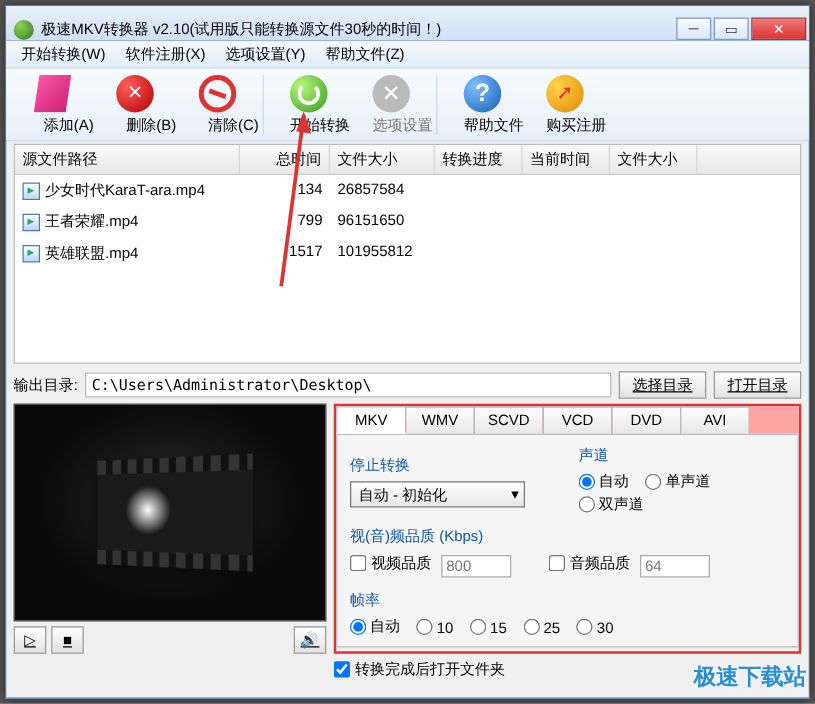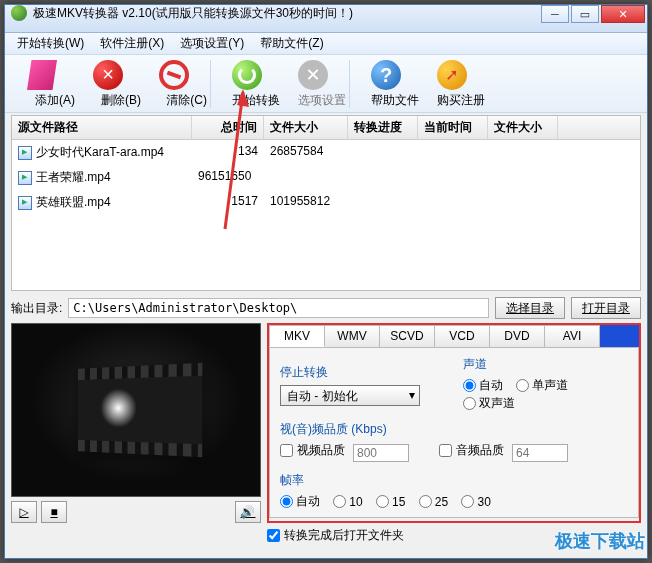--- a/index.html
+++ b/index.html
@@ -1,18 +1,18 @@
 <!DOCTYPE html>
 <html><head>
 <meta charset="utf-8">
 <style>
 * { box-sizing: border-box; margin: 0; padding: 0; font-family: "Microsoft YaHei", SimSun, sans-serif; font-size: 12px; }
 body { background: #555; display: flex; justify-content: center; align-items: center; height: 563px; width: 652px; }
 .window { width: 644px; height: 555px; background: #f0f0f0; border: 1px solid #4a7bb0; box-shadow: 0 0 8px rgba(0,0,0,0.5); }
-.titlebar { height: 28px; background: linear-gradient(#e8f0fb, #cfe0f5); display: flex; align-items: flex-start; padding: 0 2px 0 6px; border-bottom: 1px solid #9ab5d6; }
+.titlebar { height: 28px; background: linear-gradient(#e8f0fb, #cfe0f5); display: flex; align-items: flex-end; padding: 0 2px 0 6px; border-bottom: 1px solid #9ab5d6; }
 .titlebar .app-icon { width: 16px; height: 16px; border-radius: 50%; background: radial-gradient(circle at 30% 30%, #8fd14f, #2a7a2a); margin-right: 6px; }
 .titlebar .title { flex: 1; color: #000; font-size: 12px; }
 .tbtn { width: 28px; height: 18px; margin-left: 2px; border: 1px solid #7a9cc6; background: linear-gradient(#f7fbff,#d9e8fa); display: inline-flex; align-items: center; justify-content: center; font-size: 11px; color: #333; }
 .tbtn.close { width: 44px; background: linear-gradient(#f07a7a,#d33); color: #fff; border-color: #a33; }
 .menubar { height: 22px; background: linear-gradient(#f5f9ff,#e2edfa); display: flex; padding: 0 4px; border-bottom: 1px solid #c9d9ec; }
 .menu-item { padding: 2px 8px; color: #000; }
 .toolbar { height: 58px; background: linear-gradient(#f7fbff,#e7eff9); display: flex; align-items: center; border-bottom: 1px solid #c9d9ec; position: relative; padding-left:4px;}
 .tool { width: 66px; text-align: right; }
 .tool .ic { width: 30px; height: 30px; margin: 2px auto 2px; }
 .tool .lbl { font-size: 12px; color: #000; }
@@ -27,21 +27,21 @@
 .ic.stop { border-radius:50%; background:#bbb; position:relative;}
 .ic.stop::after{content:"✕"; position:absolute; inset:0; color:#fff; font-size:18px; line-height:30px; text-align:center;}
 .ic.help { border-radius:50%; background: radial-gradient(circle at 30% 30%,#7ac0ff,#1a5fb0); position:relative;}
 .ic.help::after{content:"?"; position:absolute; inset:0; color:#fff; font-size:20px; font-weight:bold; line-height:30px; text-align:center;}
 .ic.buy { border-radius:50%; background: radial-gradient(circle at 30% 30%,#ffd24a,#e08a00); position:relative;}
 .ic.buy::after{content:"➚"; position:absolute; inset:0; color:#d33; font-size:16px; line-height:30px; text-align:center;}
 .sep { width:1px; height:48px; background:#c9d9ec; margin:0 3px;}
 .red-arrow { position:absolute; left:218px; top:36px; width:2px; height:140px; pointer-events:none; z-index:5;}
 .red-arrow svg{ position:absolute; left:-10px; top:-2px;}
 .listview { height: 176px; background:#fff; border:1px solid #bdbdbd; margin:2px 6px 0 6px; overflow:hidden; }
-.lv-header { display:flex; background:linear-gradient(#fafafa,#e8e8e8); border-bottom:1px solid #ccc;font-weight:bold; }
+.lv-header { display:flex; background:linear-gradient(#fafafa,#e8e8e8); border-bottom:1px solid #ccc; }
 .lv-col { padding:3px 6px; border-right:1px solid #d6d6d6; font-size:12px; color:#000; overflow:hidden; white-space:nowrap;}
 .c-path{width:180px;} .c-time{width:72px;text-align:right;} .c-size{width:84px;} .c-prog{width:70px;} .c-cur{width:70px;} .c-fsize{width:70px;}
 .lv-row { display:flex; padding:1px 0; }
 .lv-row .lv-col{ border:none; }
 .lv-row .c-path{ display:flex; align-items:center; gap:4px;}
 .file-ic { width:14px; height:14px; background:linear-gradient(#fff,#bcd8ff); border:1px solid #4a7bb0; position:relative; flex-shrink:0;}
 .file-ic::after{content:"▶"; position:absolute; font-size:7px; color:#2a6; left:3px; top:1px;}
 .out-row { margin:6px 6px 0 6px; display:flex; align-items:center; gap:6px;}
 .out-row .lbl { }
 .out-row .path { flex:1; border:1px solid #bbb; background:#fff; padding:2px 4px; font-family: "SimSun", monospace; height:20px;}
@@ -49,21 +49,21 @@
 .lower { display:flex; margin:4px 6px 0 6px; gap:6px; position: relative; }
 .preview { width:250px; height:174px; background:#000 radial-gradient(ellipse at 50% 45%, #2a2a2a 0%, #0a0a0a 60%); border:1px solid #555; position:relative; display:flex; align-items:center; justify-content:center;}
 .film { width:130px; height:88px; background:#1a1a1a; border-top:12px solid #333; border-bottom:12px solid #333; position:relative; transform: perspective(300px) rotateY(-18deg); box-shadow:0 6px 14px #0008;}
 .film::before,.film::after{ content:""; position:absolute; left:0; right:0; height:12px; background:repeating-linear-gradient(90deg,#333 0 8px,#111 8px 14px);}
 .film::before{top:-12px;} .film::after{bottom:-12px;}
 .film .shine{ position:absolute; left:20%; top:15%; width:40px; height:40px; background:radial-gradient(circle,#fff,#fff0 70%); border-radius:50%;}
 .pv-controls { display:flex; gap:4px; margin-top:4px;}
 .pv-controls .btn{ width:26px; padding:0; text-align:center;}
 .pv-controls .spacer{flex:1;}
 .settings { flex:1; border:2px solid #d33; background:#f0f0f0; }
-.tabs { display:flex; background:#1d4ed8; }
+.tabs { display:flex; background:#fca5a5; }
 .tab { padding:3px 0; width:56px; text-align:center; border:1px solid #bbb; border-bottom:none; background:linear-gradient(#fefefe,#e8e8e8); margin-right:-1px;}
 .tab.active { background:#fff; border-bottom:1px solid #fff; position:relative; z-index:1;}
 .tab-body { border:1px solid #bbb; background:#f5f5f5; padding:8px 10px 6px 10px; min-height:148px;}
 .form-row { display:flex; align-items:center; margin-bottom:8px; gap:18px;}
 .form-row .col { flex:1; }
 .form-lbl { color:#15a; margin-bottom:4px; display:block;}
 .select { border:1px solid #777; background:linear-gradient(#fff,#e6e6e6); padding:2px 20px 2px 6px; position:relative; display:inline-block; min-width:140px; height:21px;}
 .select::after{content:"▾"; position:absolute; right:4px; top:2px;}
 input[type=text].small{ width:56px; border:1px solid #aaa; background:#fff; padding:1px 3px; height:18px; color:#777;}
 .ck { display:inline-flex; align-items:center; gap:4px; margin-right:8px;}
@@ -148,20 +148,21 @@
           <span>少女时代KaraT-ara.mp4</span>
         </div>
       <div class="lv-col c-time">134</div>
       <div class="lv-col c-size">26857584</div>
     </div>
     <div class="lv-row">
       <div class="lv-col c-path">
           <span class="file-ic"></span>
           <span>王者荣耀.mp4</span>
         </div>
+      <div class="lv-col c-time">799</div>
       <div class="lv-col c-size">96151650</div>
     </div>
     <div class="lv-row">
       <div class="lv-col c-path">
           <span class="file-ic"></span>
           <span>英雄联盟.mp4</span>
         </div>
       <div class="lv-col c-time">1517</div>
       <div class="lv-col c-size">101955812</div>
     </div>

